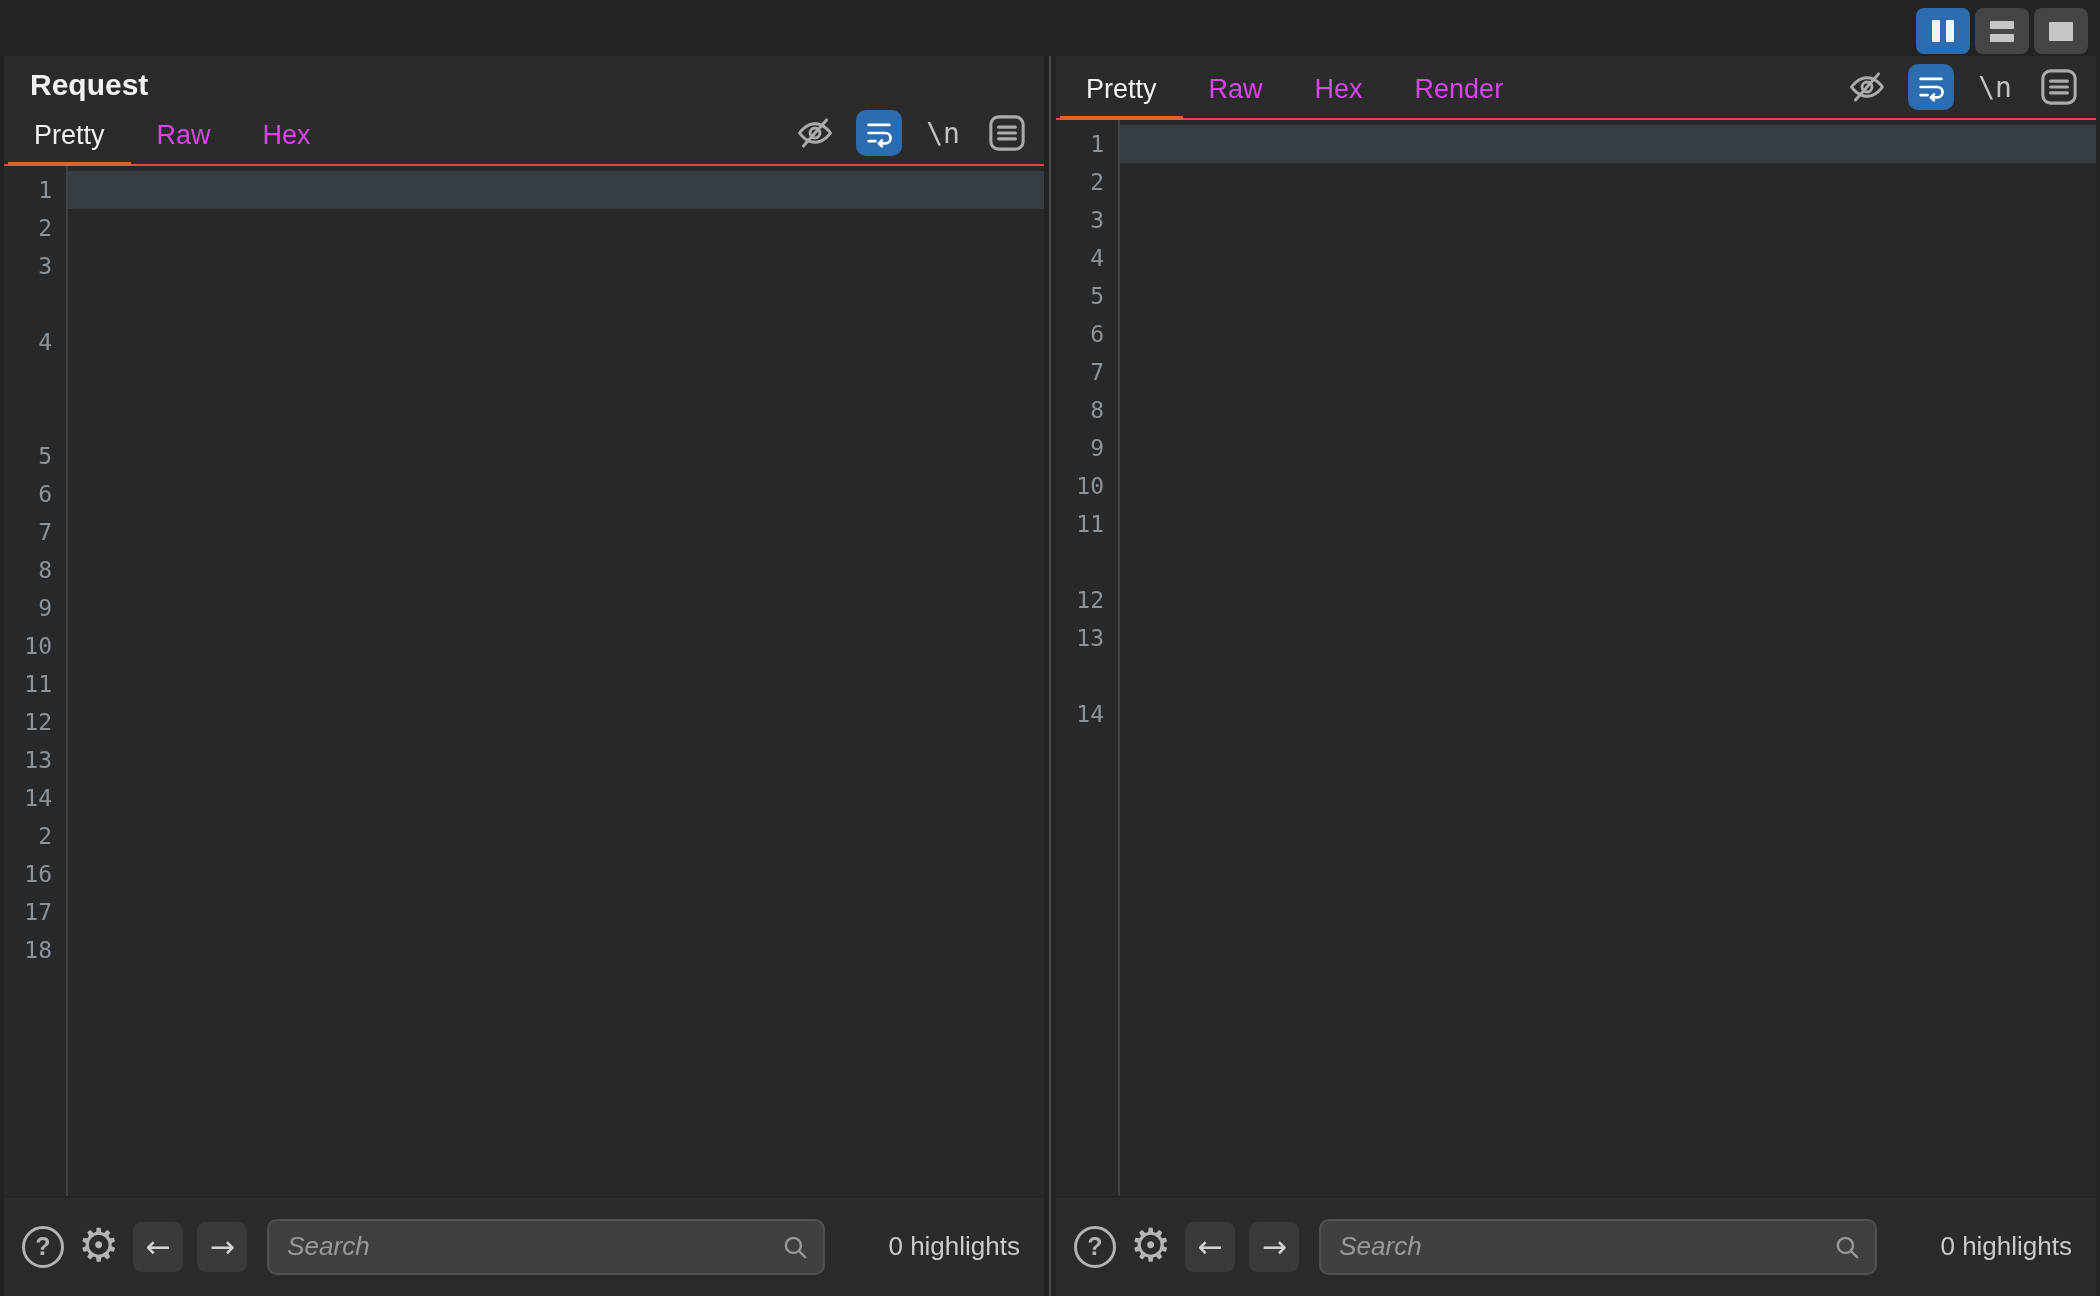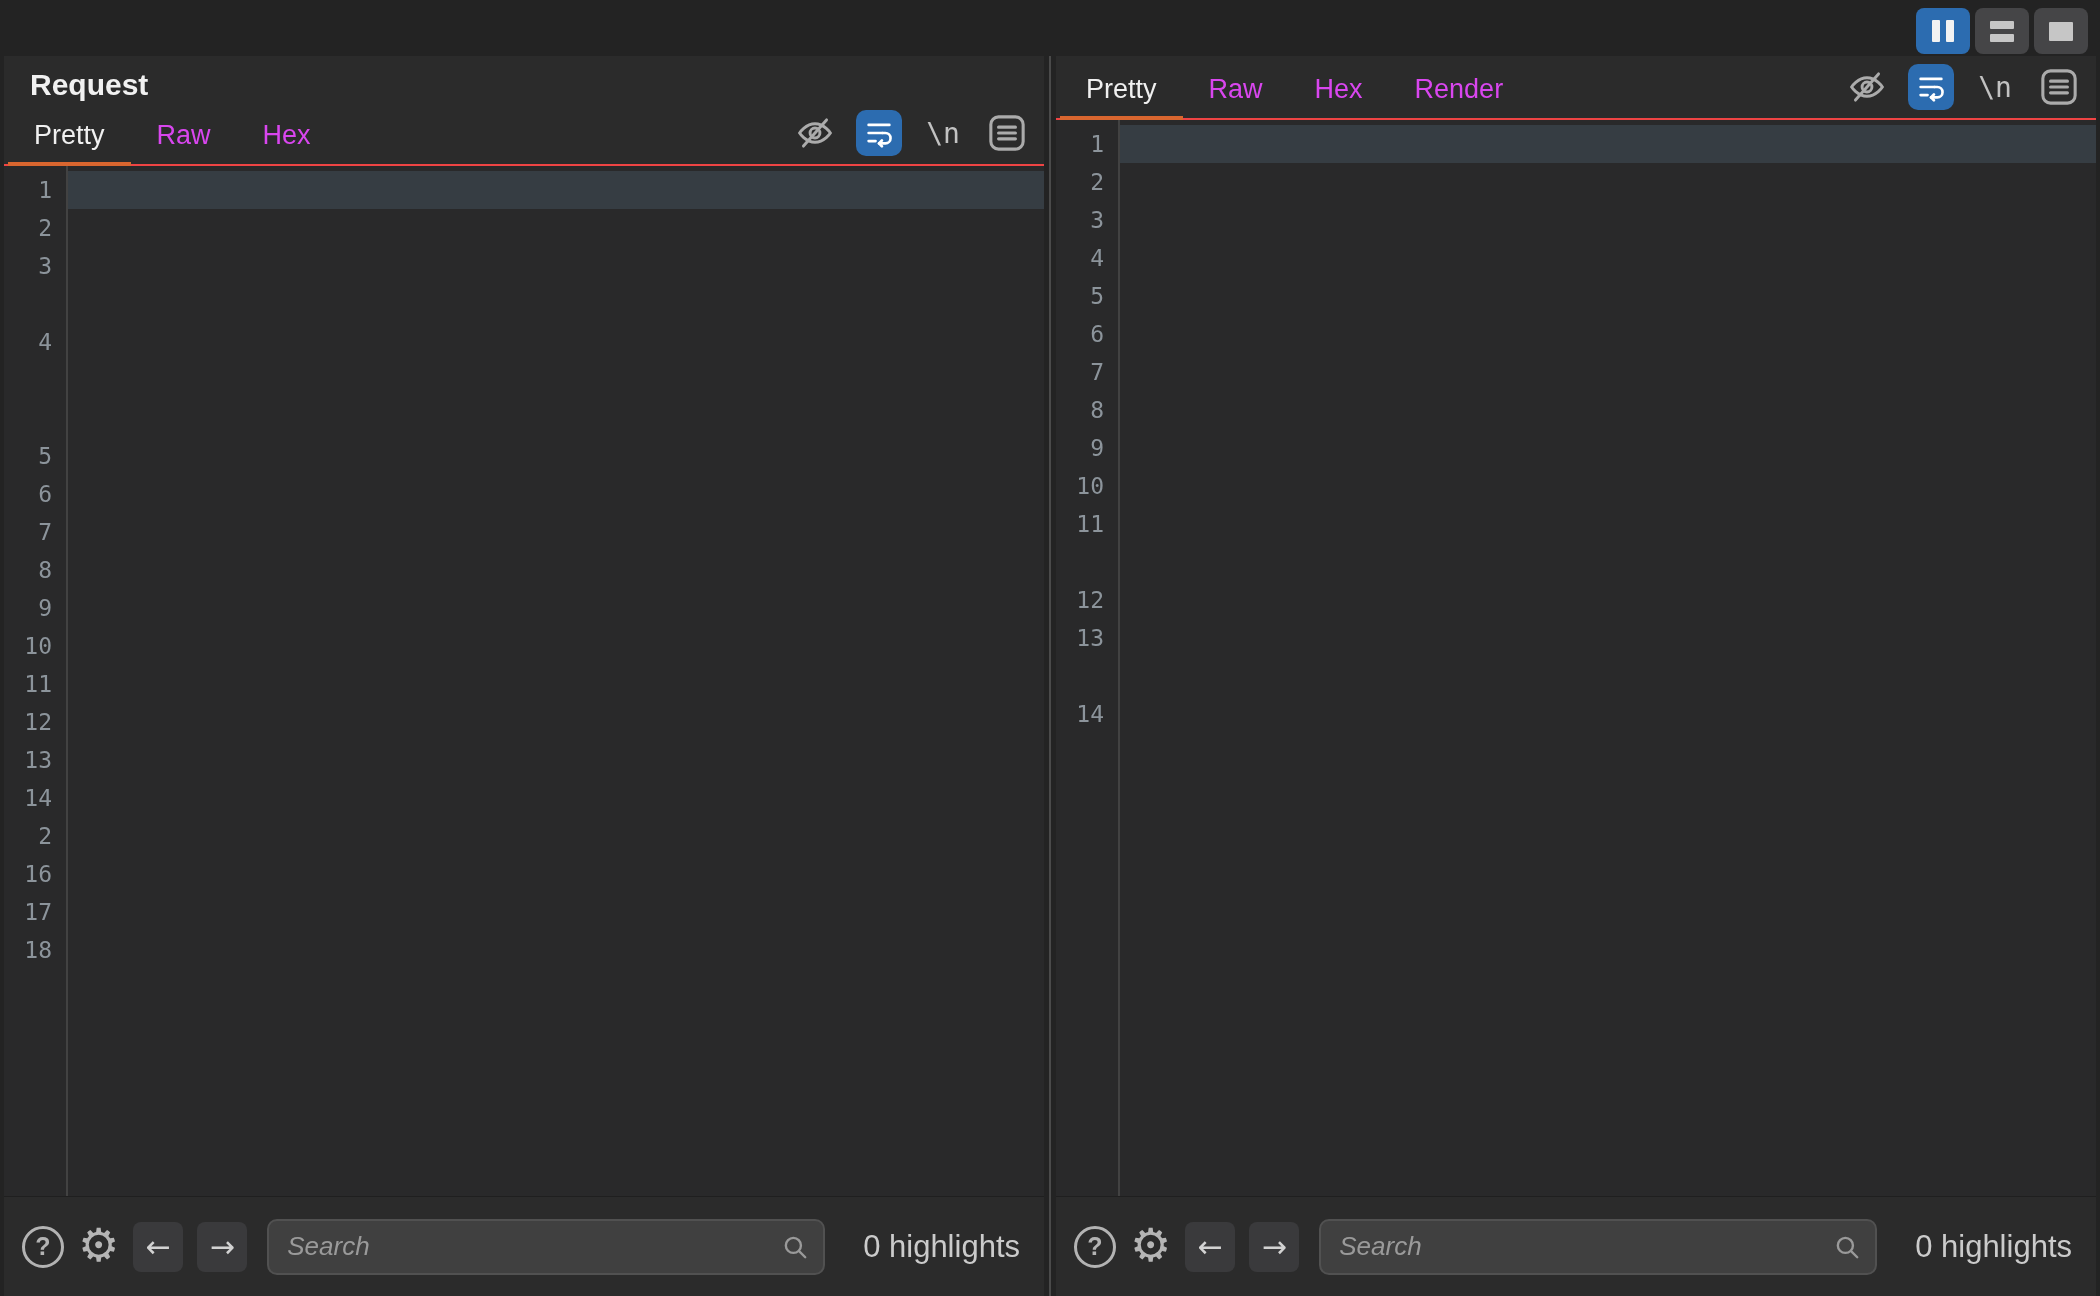--- a/index.html
+++ b/index.html
@@ -42,21 +42,21 @@
   .ft-help{width:42px;height:42px;border:3px solid #b3b3b3;border-radius:50%;color:#b3b3b3;
            font-size:25px;font-weight:bold;display:flex;align-items:center;justify-content:center;cursor:pointer;flex:none;}
   .ft-gear{font-family:"DejaVu Sans","Liberation Sans",sans-serif;font-size:46px;color:#b5b5b5;line-height:42px;cursor:pointer;flex:none;margin-top:-4px;}
   .navbtn{width:50px;height:50px;background:#3a3a3c;border-radius:8px;color:#d2d2d2;
           font-family:"DejaVu Sans",sans-serif;font-size:30px;display:flex;align-items:center;justify-content:center;cursor:pointer;flex:none;}
   .searchbox{position:relative;width:558px;height:56px;flex:none;margin-left:6px;}
   .searchbox input{width:100%;height:100%;background:#404040;border:2px solid #515151;border-radius:10px;
                    color:#dddddd;font-size:26px;padding:0 56px 0 18px;outline:none;font-family:"Liberation Sans",sans-serif;font-style:italic;}
   .searchbox input::placeholder{color:#9a9a9a;}
   .searchbox svg{position:absolute;right:16px;top:14px;}
-  .highlights{margin-left:auto;color:#cbcbcb;font-size:31px;padding-right:6px;white-space:nowrap;}
+  .highlights{margin-left:auto;color:#cbcbcb;font-size:26px;padding-right:6px;white-space:nowrap;}
 </style>
 </head>
 <body>
 
 <div class="window-controls">
   <div class="wc-btn active">
     <span style="display:flex;gap:6px;">
       <span class="wc-pausebar"></span>
         <span class="wc-pausebar"></span>
     </span>

